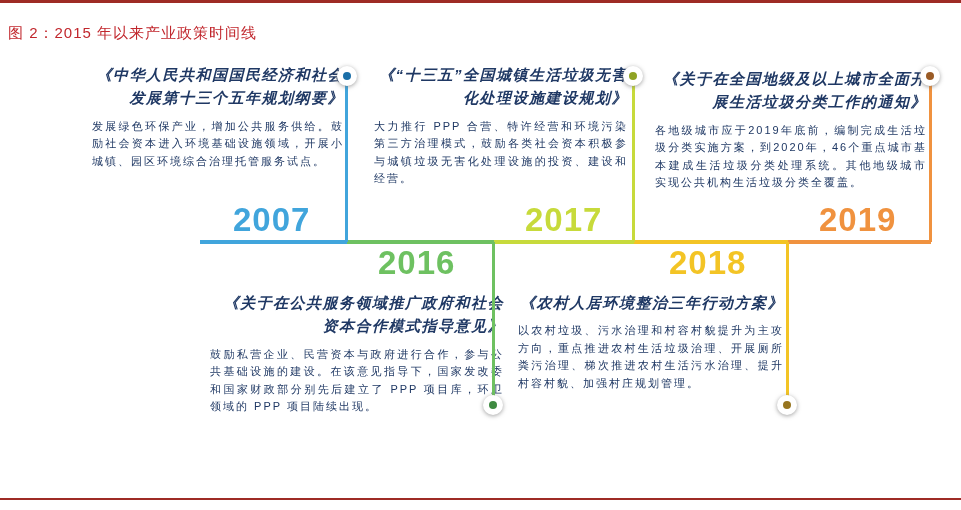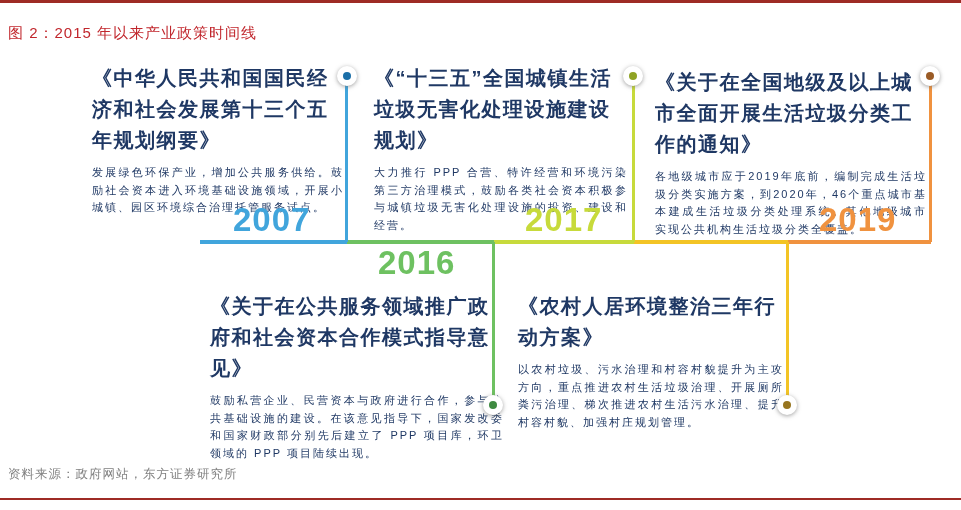--- a/index.html
+++ b/index.html
@@ -25,22 +25,22 @@
     background:#ffffff; box-shadow:0 1px 4px rgba(110,110,110,0.65);
     display:flex; align-items:center; justify-content:center; z-index:3;
   }
   .marker-dot{width:8px; height:8px; border-radius:50%; display:block;}
   .year{
     position:absolute; font-size:33px; font-weight:bold; line-height:1;
     letter-spacing:1px; z-index:2;
   }
   .textblock{position:absolute; color:#1F3864;}
   .doc-title{
-    font-weight:bold; text-align:left;
-    font-size:20px; line-height:1.55; letter-spacing:1.5px;
+    font-weight:bold; font-style:italic; text-align:right;
+    font-size:15px; line-height:1.55; letter-spacing:1.5px;
   }
   .doc-body{
     margin-top:8px; text-align:justify;
     font-size:11px; line-height:1.6; letter-spacing:2px;
   }
 </style>
 </head>
 <body>
 
 <div class="canvas">
@@ -85,27 +85,27 @@
   <div class="year" style="left: 525px; top: 203px; color: rgb(199, 218, 59);">2017</div>
 
   <div class="textblock" style="left:518px;top:291px;width:266px;">
     <div class="doc-title">《农村人居环境整治三年行动方案》</div>
     <div class="doc-body">以农村垃圾、污水治理和村容村貌提升为主攻方向，重点推进农村生活垃圾治理、开展厕所粪污治理、梯次推进农村生活污水治理、提升村容村貌、加强村庄规划管理。</div>
   </div>
   <div class="connector" style="left: 786px; top: 242px; height: 164px; background-color: rgb(243, 196, 37);"></div>
   <div class="marker" style="left:777px;top:395px;">
     <span class="marker-dot" style="background-color: rgb(151, 117, 31);"></span>
   </div>
+  <div class="year" style="left: 669px; top: 246px; color: rgb(243, 196, 37);">2018</div>
 
   <div class="textblock" style="left:655px;top:67px;width:272px;">
     <div class="doc-title">《关于在全国地级及以上城市全面开展生活垃圾分类工作的通知》</div>
     <div class="doc-body">各地级城市应于2019年底前，编制完成生活垃圾分类实施方案，到2020年，46个重点城市基本建成生活垃圾分类处理系统。其他地级城市实现公共机构生活垃圾分类全覆盖。</div>
   </div>
   <div class="connector" style="left: 929px; top: 76px; height: 166px; background-color: rgb(240, 146, 63);"></div>
   <div class="marker" style="left:920px;top:66px;">
     <span class="marker-dot" style="background-color: rgb(154, 91, 38);"></span>
   </div>
   <div class="year" style="left: 819px; top: 203px; color: rgb(240, 146, 63);">2019</div>
 
-  <div class="source">资料来源：政府网站，东方证券研究所</div>
   <div class="rule bottom"></div>
 
 </div>
 
 </body></html>

